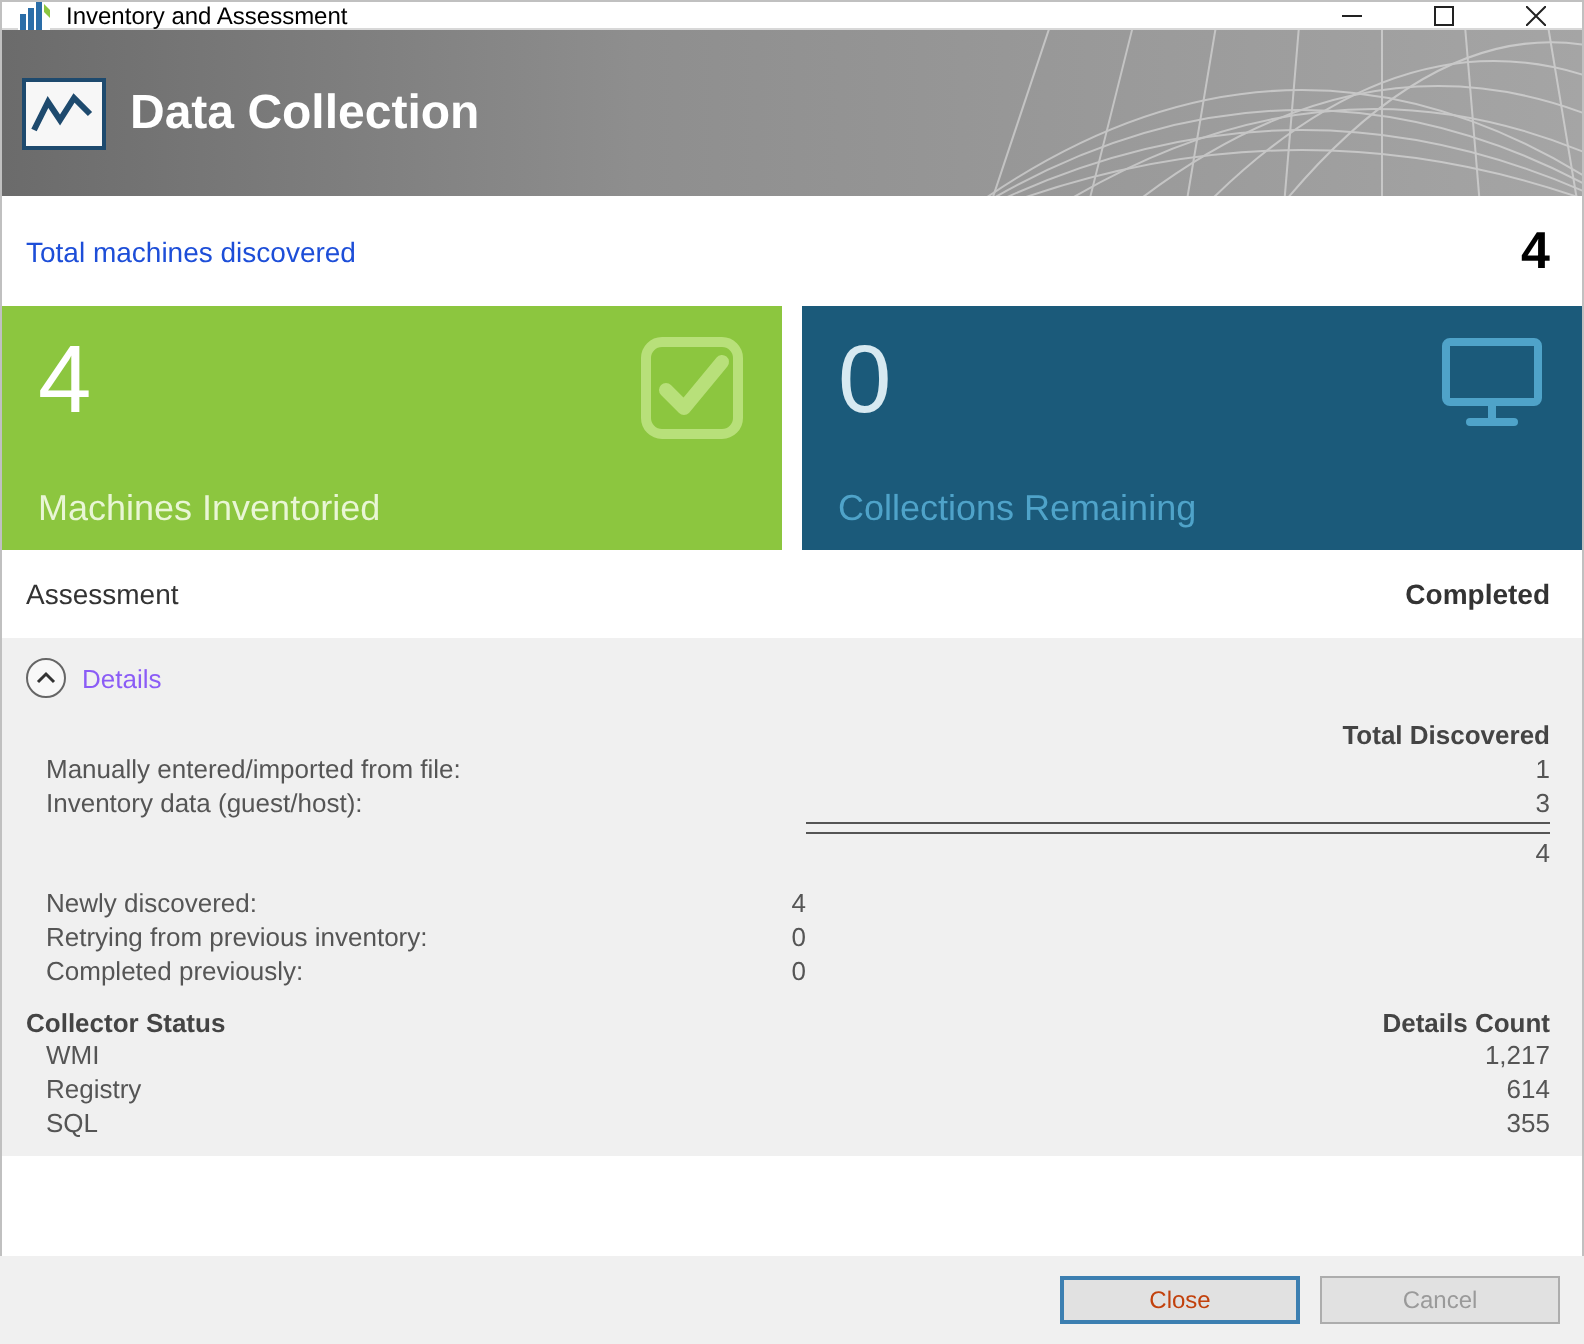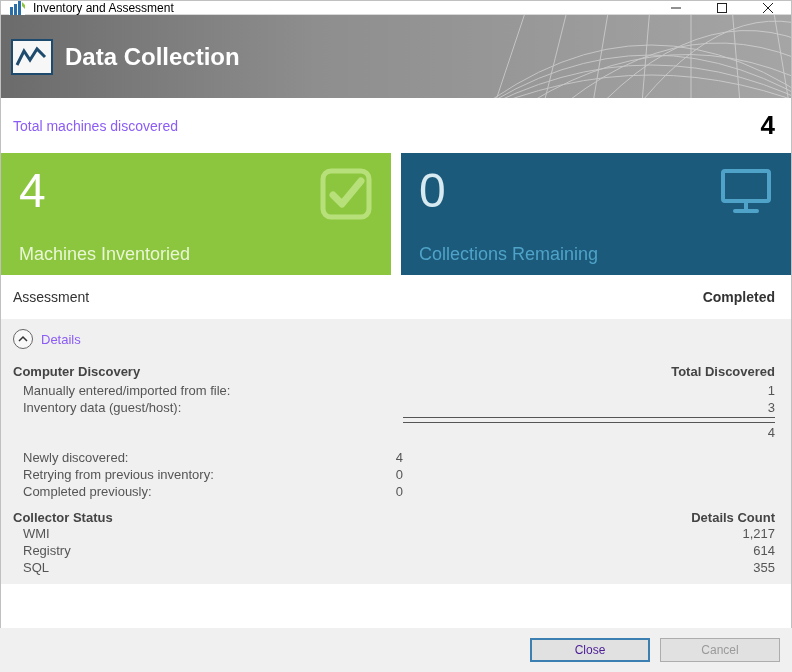--- a/index.html
+++ b/index.html
@@ -68,21 +68,21 @@
   }
 
   
   .total-row {
     display: flex;
     align-items: center;
     justify-content: space-between;
     padding: 12px 16px 12px 12px;
     background: #fff;
   }
-  .total-row .label { font-size: 14px; color: #8b5cf6; }
+  .total-row .label { font-size: 14px; color: #1d4ed8; }
   .total-row .value { font-size: 26px; font-weight: 700; color: #000; }
 
   
   .tiles {
     display: flex;
     gap: 10px;
     padding: 0;
     background: #fff;
   }
   .tile {
@@ -177,21 +177,21 @@
     align-items: center;
     gap: 10px;
     padding-right: 12px;
   }
   .btn {
     min-width: 120px;
     height: 24px;
     border: 1px solid #adadad;
     background: #e1e1e1;
     font-size: 12px;
-    color: #4c1d95;
+    color: #c2410c;
     display: flex; align-items: center; justify-content: center;
     cursor: default;
   }
   .btn.primary { border: 1px solid #3c7fb1; box-shadow: 0 0 0 1px #3c7fb1 inset; }
   .btn.disabled { color: #9a9a9a; }
 </style>
 </head>
 <body>
 
 <div class="titlebar">
@@ -285,21 +285,20 @@
     <span class="chevron-circle">
       <svg width="10" height="10" viewBox="0 0 10 10">
           <path d="M1 7 L5 3 L9 7" fill="none" stroke="#333" stroke-width="1.5"></path>
         </svg>
     </span>
     <span>Details</span>
   </div>
 
   <div class="discovery-block">
     <div class="row header-row">
-      <div class="c1 section-title" style="padding-left:0">Computer Discovery</div>
       <div class="c2"></div>
       <div class="c3">Total Discovered</div>
     </div>
     <div class="row">
       <div class="c1">Manually entered/imported from file:</div>
       <div class="c2"></div>
       <div class="c3">1</div>
     </div>
     <div class="row">
       <div class="c1">Inventory data (guest/host):</div>

